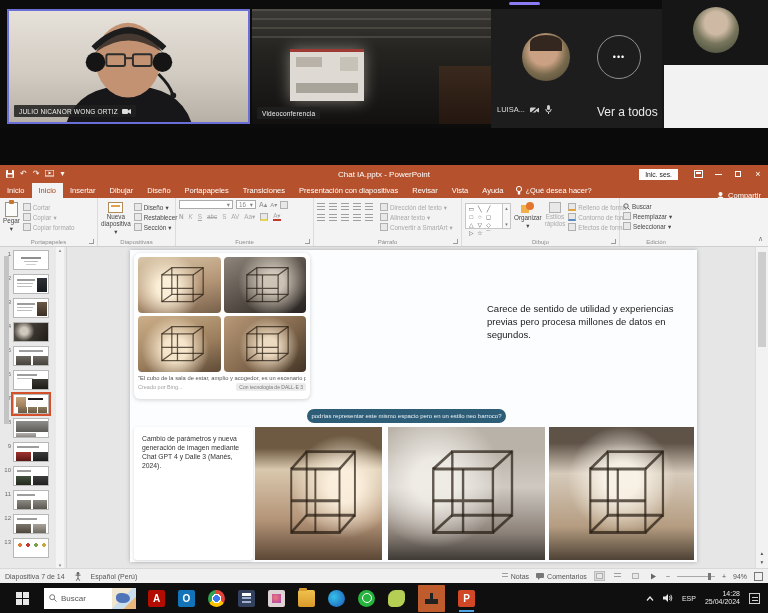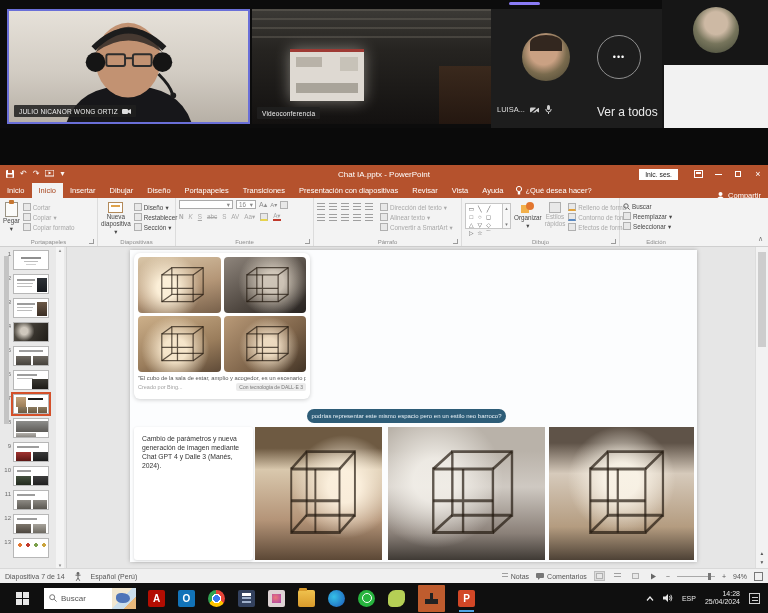--- a/index.html
+++ b/index.html
@@ -613,20 +613,21 @@
             </div>
             <div class="pcap">"El cubo de la sala de estar, amplio y acogedor, es un escenario p..."</div>
             <div class="pcredit">
               <span class="pc1">Creado por Bing...</span>
               <span class="pbadge">Con tecnología de DALL·E 3</span>
             </div>
           </div>
 
 
           <div class="bodytext">
+            <p>Carece de sentido de utilidad y experiencias previas pero procesa millones de datos en segundos.</p>
           </div>
 
           <div class="bubble">podrías representar este mismo espacio pero en un estilo neo barroco?</div>
 
           <div class="notecard">
             <div class="notetext">Cambio de parámetros y nueva generación de imagen mediante Chat GPT 4 y Dalle 3 (Manés, 2024).</div>
           </div>
           <div class="bimg bimg1 ph-e cubeimg">
               <svg class="cube" viewBox="0 0 100 70" preserveAspectRatio="none">
                 <g fill="none" stroke="rgba(35,25,15,0.7)" stroke-width="2">

